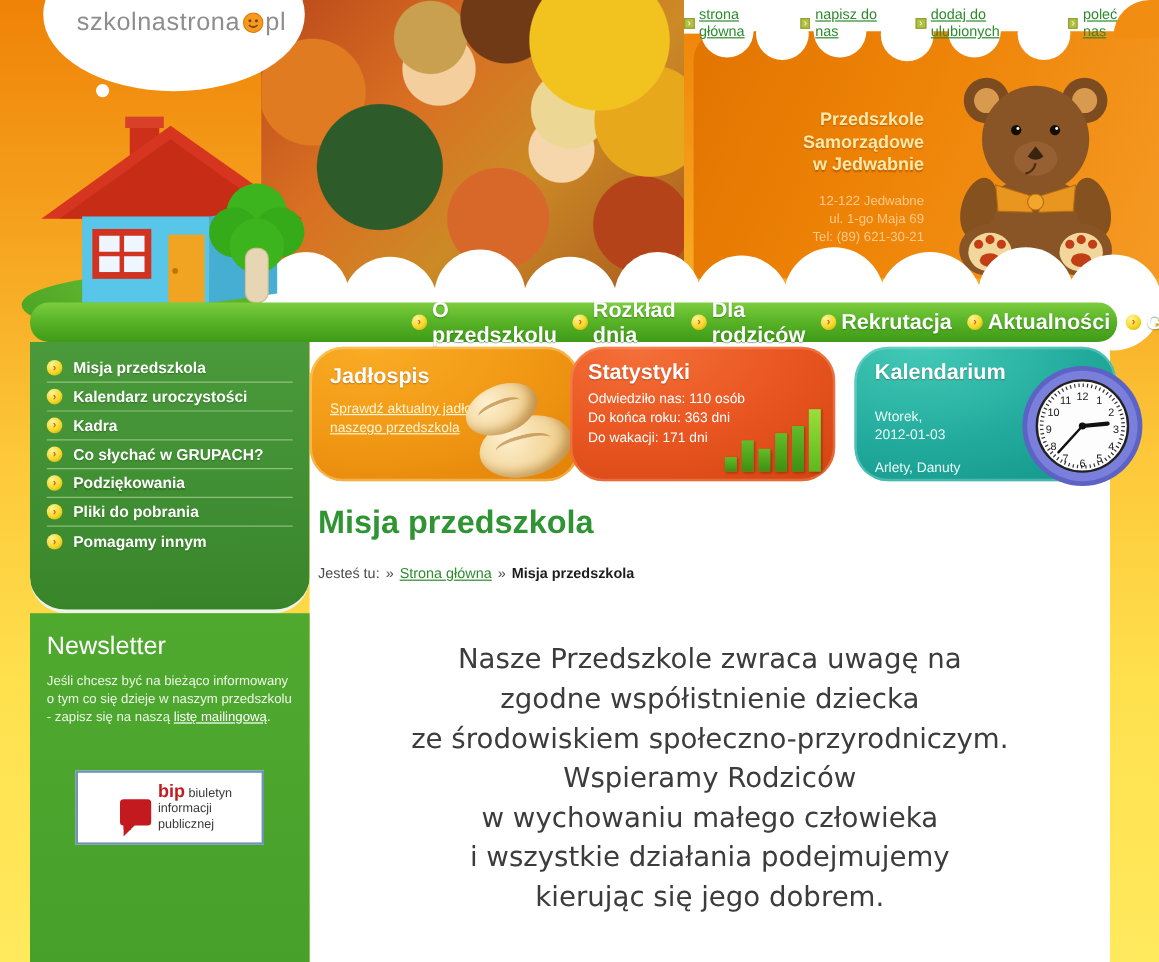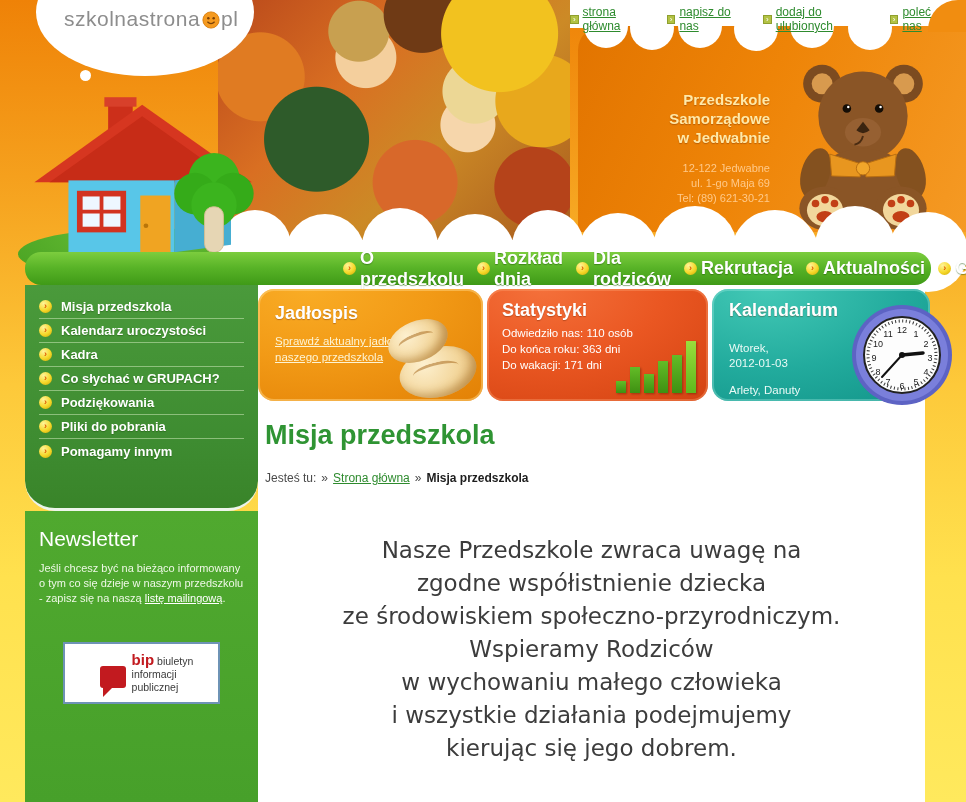--- a/index.html
+++ b/index.html
@@ -100,38 +100,38 @@
     gap:6px; cursor:pointer;padding-left:35px; }
   .bip-bubble { position:relative; width:28px; height:22px; background:#c21a1f; border-radius:3px; margin-top:8px; }
   .bip-bubble::after { content:""; position:absolute; left:3px; bottom:-9px;
     border:6px solid transparent; border-top-color:#c21a1f; border-left-color:#c21a1f; }
   .bip-text { line-height:12px; }
   .bip-abbr { color:#c21a1f; font-weight:bold; font-size:15px; margin-right:3px; }
   .bip-line { color:#3a3a3a; font-size:10.5px; }
 
   
   .content-bg { position:absolute; left:258px; top:285px; width:667px; height:517px; background:#fff; z-index:2; }
-  .box { position:absolute; top:289px; height:112px; border-radius:16px; color:#fff; z-index:5; }
+  .box { position:absolute; top:289px; height:112px; border-radius:28px; color:#fff; z-index:5; }
   .box h2 { font-size:18px; font-weight:bold; text-shadow:0 1px 1px rgba(90,30,0,.35); }
 
   .box-jadlospis { left:258px; width:225px; overflow:hidden;
     background:radial-gradient(130% 150% at 22% 0%, #f9ac25 0%, #f29a16 42%, #df7b02 100%);
     box-shadow:inset 0 0 0 2px rgba(255,214,130,.5); }
   .box-jadlospis h2 { margin:14px 0 9px 17px; }
   .jad-link { display:block; margin-left:17px; color:#fdf4d4; font-size:11.5px; line-height:16px;
     text-decoration:underline; cursor:pointer; width:150px; }
   .bread { position:absolute; border-radius:50%;
     background:radial-gradient(circle at 35% 28%, #fdf0cf 0%, #f3d69b 55%, #dcae66 100%);
     box-shadow:inset -4px -5px 8px rgba(150,95,25,.45); }
   .bread.b1 { right:6px; bottom:4px; width:78px; height:50px; transform:rotate(-14deg); }
   .bread.b2 { right:34px; bottom:40px; width:62px; height:40px; transform:rotate(-22deg); }
   .bread::after { content:""; position:absolute; left:18%; top:30%; width:60%; height:26%;
     border-top:3px solid rgba(170,110,35,.55); border-radius:50%; }
 
-  .box-statystyki { left:487px; width:221px; overflow:hidden;
+  .box-statystyki { left:475px; width:221px; overflow:hidden;
     background:radial-gradient(130% 150% at 25% 0%, #f4703a 0%, #ea5722 42%, #cd3d0d 100%);
     box-shadow:inset 0 0 0 2px rgba(255,170,120,.35); }
   .box-statystyki h2 { margin:11px 0 4px 15px; }
   .stat-row { margin-left:15px; font-size:11.5px; line-height:16px; }
   .stat-row b { font-weight:normal; }
   .bars { position:absolute; right:12px; bottom:8px; display:flex; align-items:flex-end; gap:4px; }
   .bars i { display:block; width:10px; background:linear-gradient(180deg,#63bc27,#3e9012);
     box-shadow:1px 1px 2px rgba(60,20,0,.4); }
   .bars i:nth-child(1){height:12px;} .bars i:nth-child(2){height:26px;}
   .bars i:nth-child(3){height:19px;} .bars i:nth-child(4){height:32px;}

